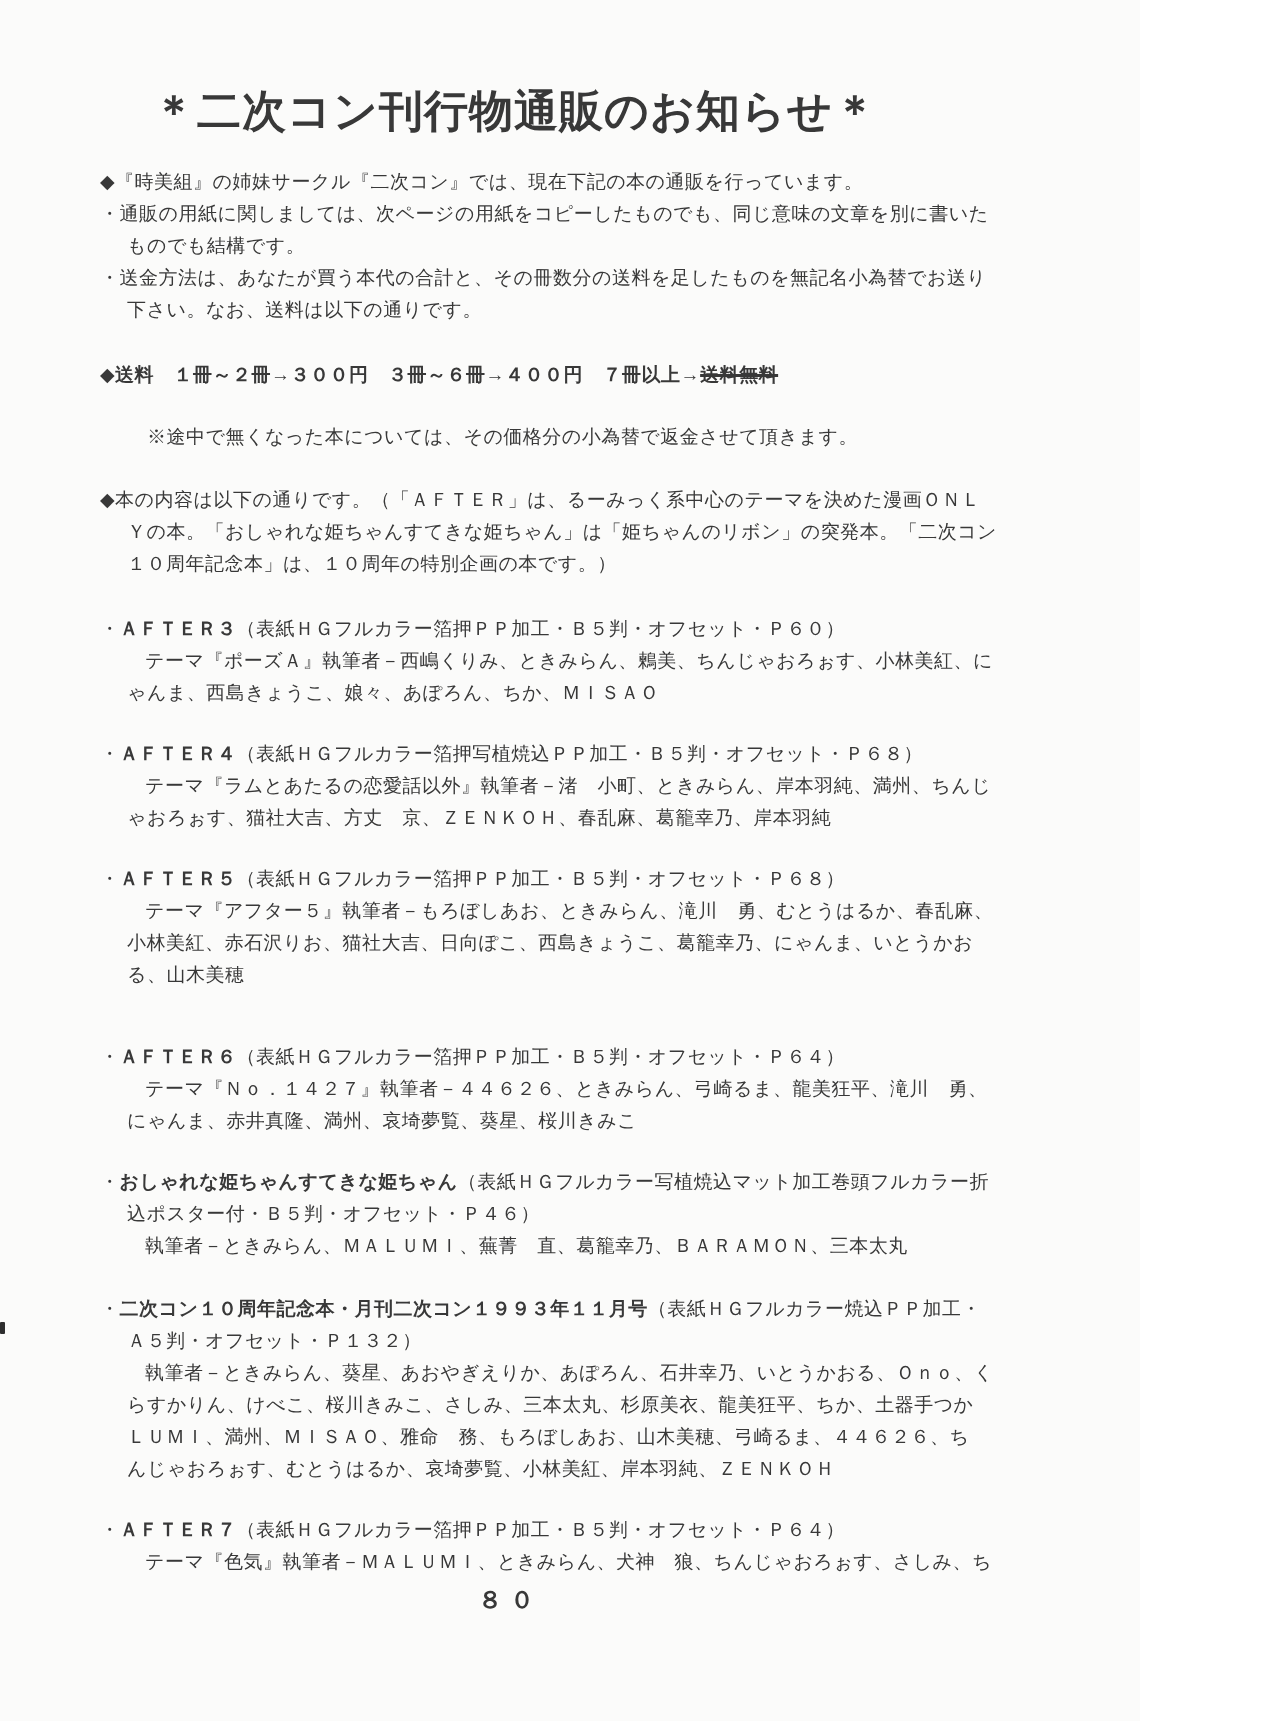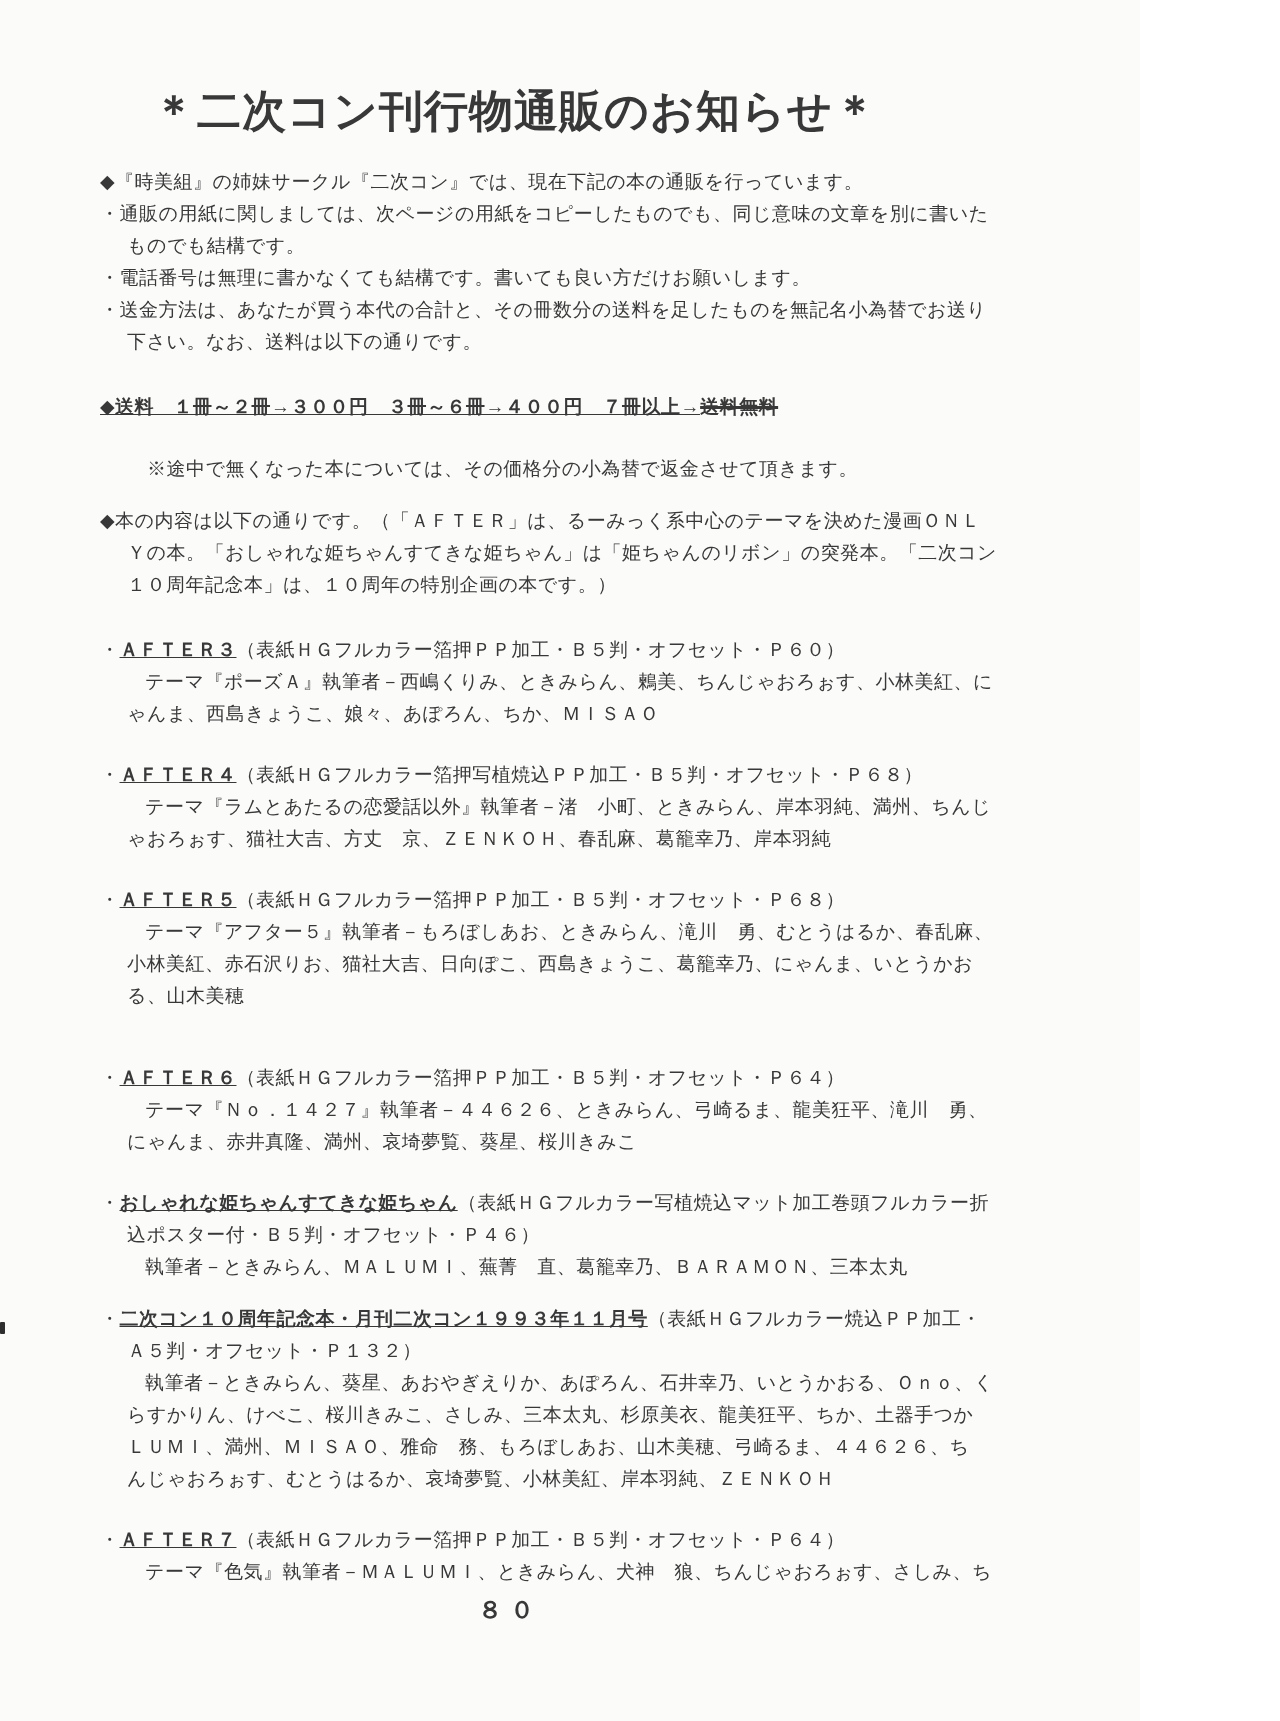--- a/index.html
+++ b/index.html
@@ -24,31 +24,31 @@
     white-space:nowrap;
   }
   .content{
     padding-left:100px;
     padding-right:60px;
   }
   .block{margin-top:29px;}
   .block.m24{margin-top:24px;}
   .block.m33{margin-top:33px;}
   .block.m30{margin-top:30px;margin-left:47px;}
-  .block.m31{margin-top:20px;}
+  .block.m31{margin-top:31px;}
   .block.m50{margin-top:50px;}
   .line{
     font-size:19px;
     line-height:32px;
     white-space:nowrap;
     letter-spacing:0.5px;
   }
   .ind1{padding-left:27px;}
   .ind2{padding-left:45px;}
-  .bold{font-weight:bold;text-decoration:underline;}
+  .bold{font-weight:bold;}
   .strike{text-decoration:line-through;text-decoration-thickness:2.5px;}
   .page-number{
     margin-top:6px;
     padding-right:120px;
     text-align:center;
     font-size:24px;
     letter-spacing:8px;
     font-weight:600;
   }
   .scan-artifact{
@@ -62,21 +62,20 @@
 </head>
 <body>
 
 <div class="page">
   <h1 class="doc-title">＊二次コン刊行物通販のお知らせ＊</h1>
   <div class="content">
       <div class="block m24">
         <div class="line"><span>◆『時美組』の姉妹サークル『二次コン』では、現在下記の本の通販を行っています。</span></div>
         <div class="line"><span>・通販の用紙に関しましては、次ページの用紙をコピーしたものでも、同じ意味の文章を別に書いた</span></div>
         <div class="line ind1"><span>ものでも結構です。</span></div>
-        <div class="line"><span>・電話番号は無理に書かなくても結構です。書いても良い方だけお願いします。</span></div>
         <div class="line"><span>・送金方法は、あなたが買う本代の合計と、その冊数分の送料を足したものを無記名小為替でお送り</span></div>
         <div class="line ind1"><span>下さい。なお、送料は以下の通りです。</span></div>
       </div>
       <div class="block m33">
         <div class="line"><span class="bold">◆送料　１冊～２冊→３００円　３冊～６冊→４００円　７冊以上→</span><span class="bold strike">送料無料</span></div>
       </div>
       <div class="block m30">
         <div class="line"><span>※途中で無くなった本については、その価格分の小為替で返金させて頂きます。</span></div>
       </div>
       <div class="block m31">

